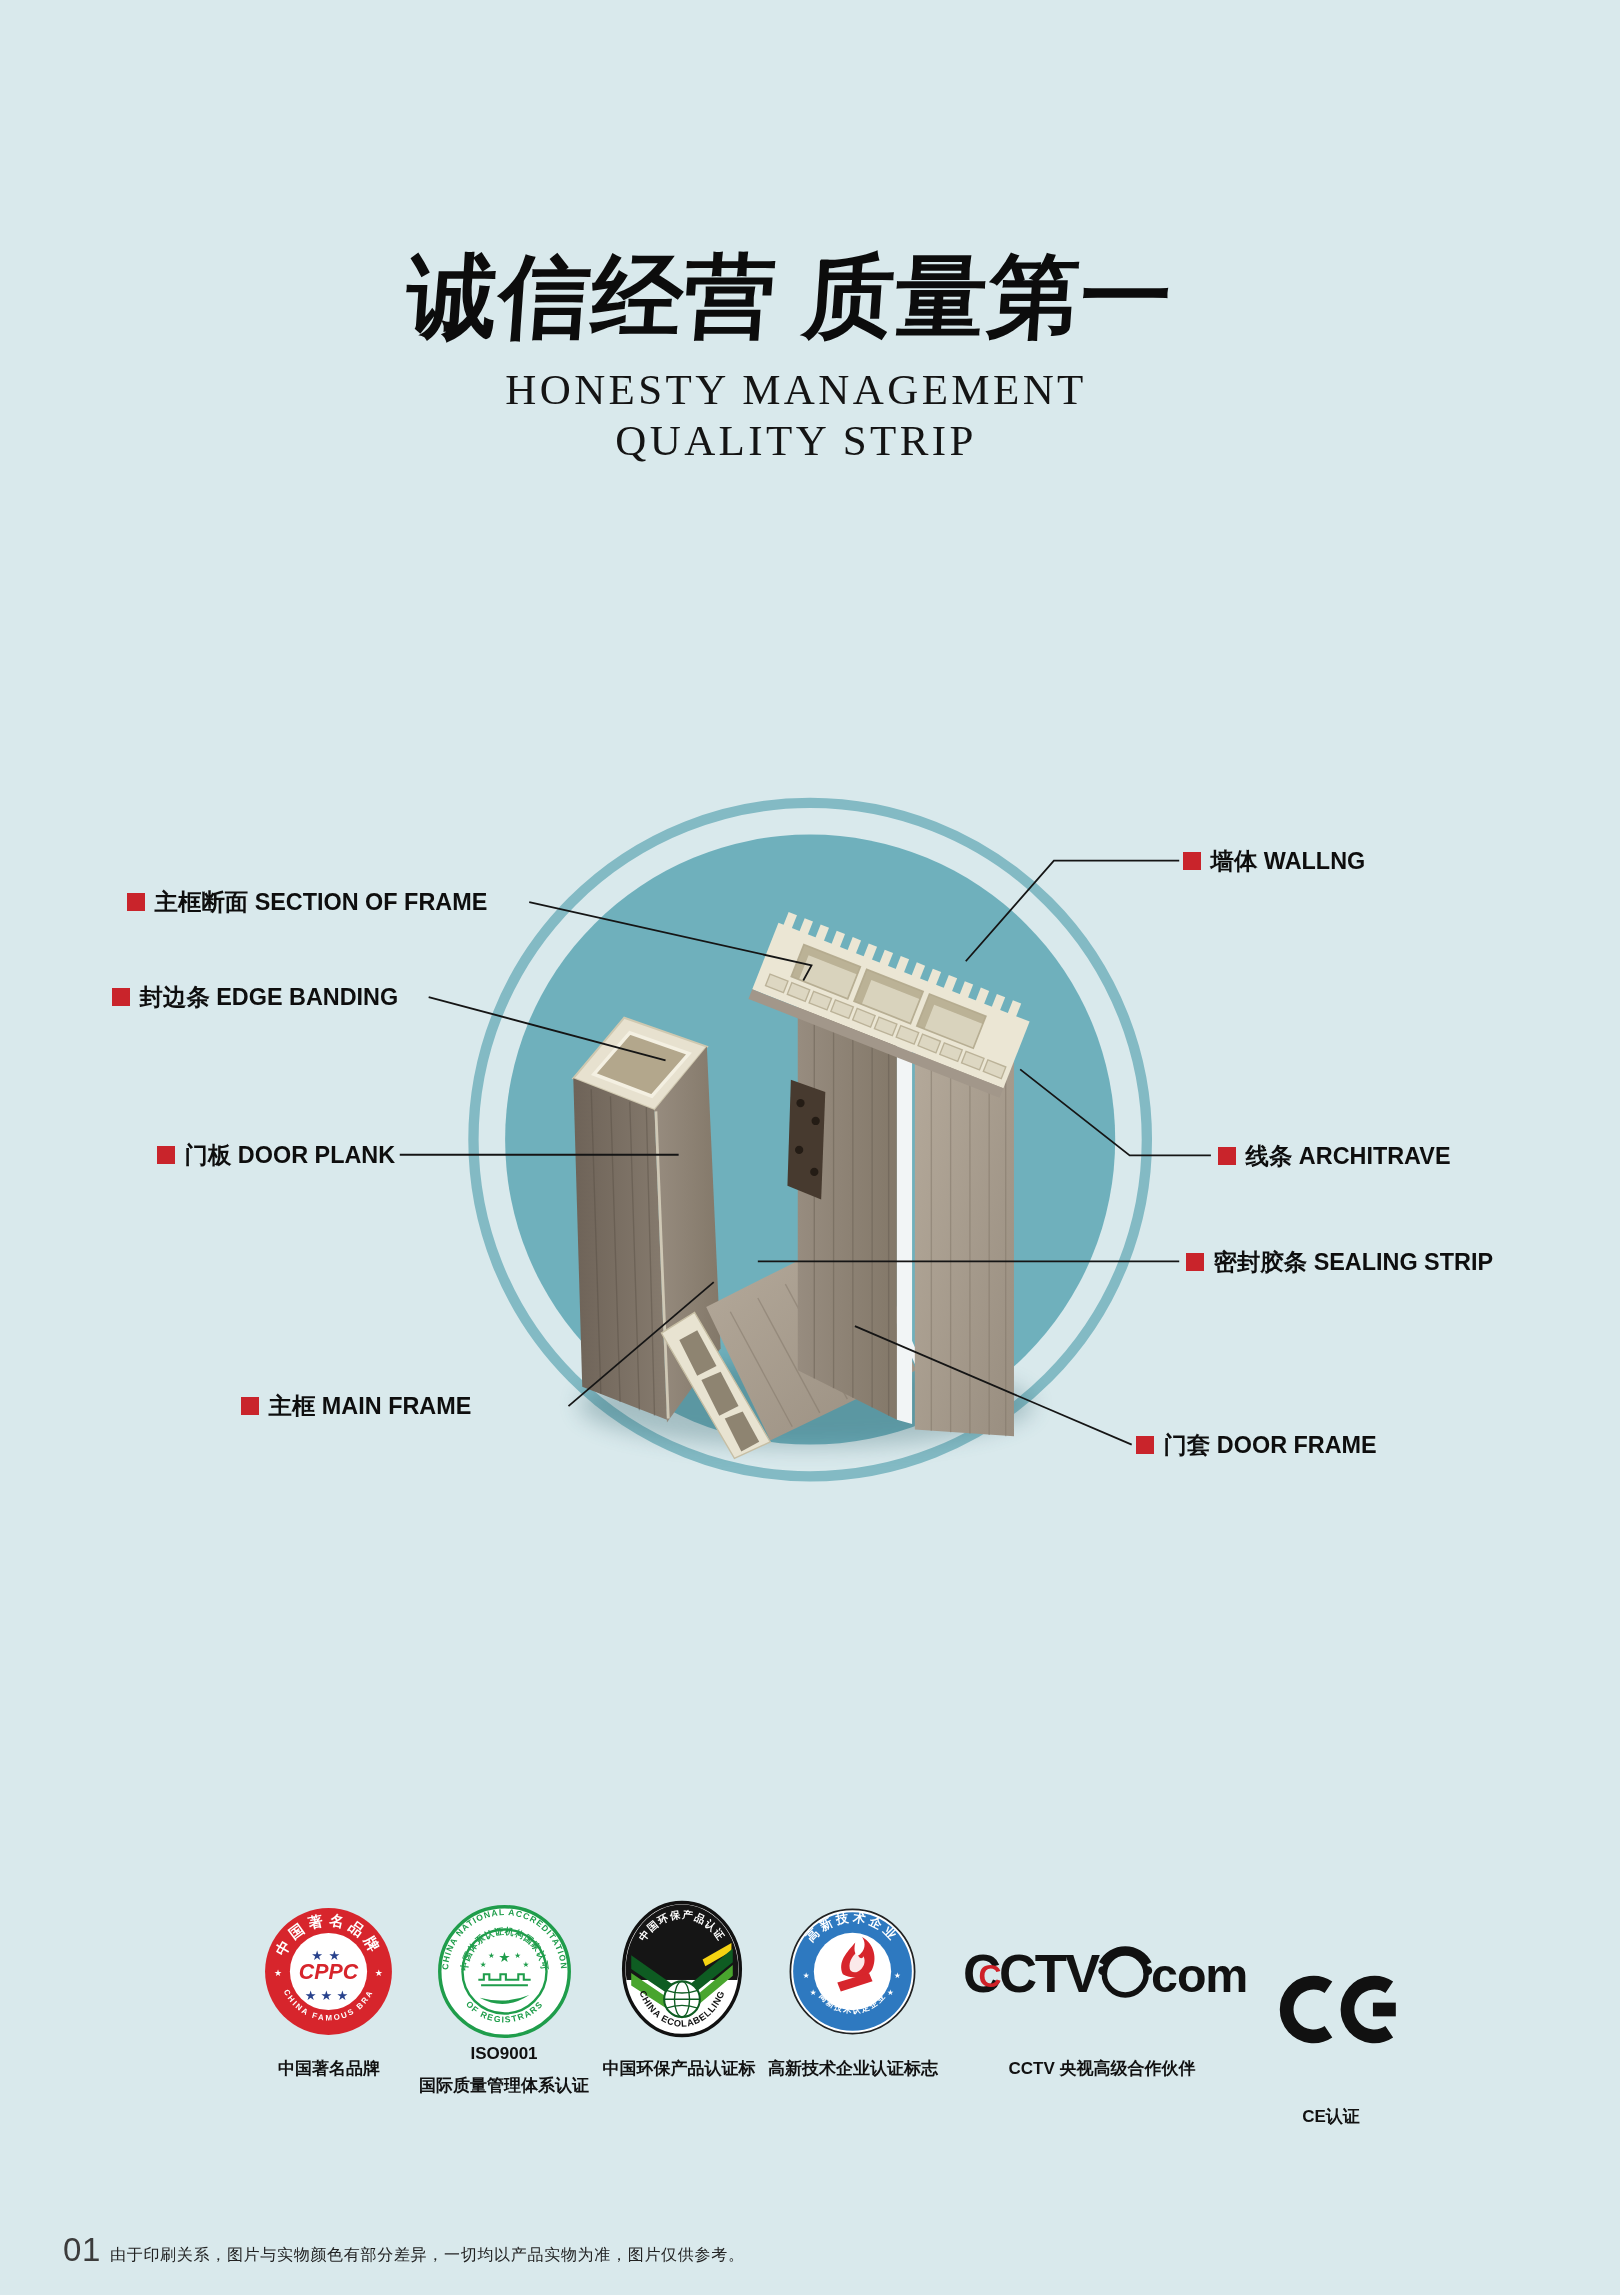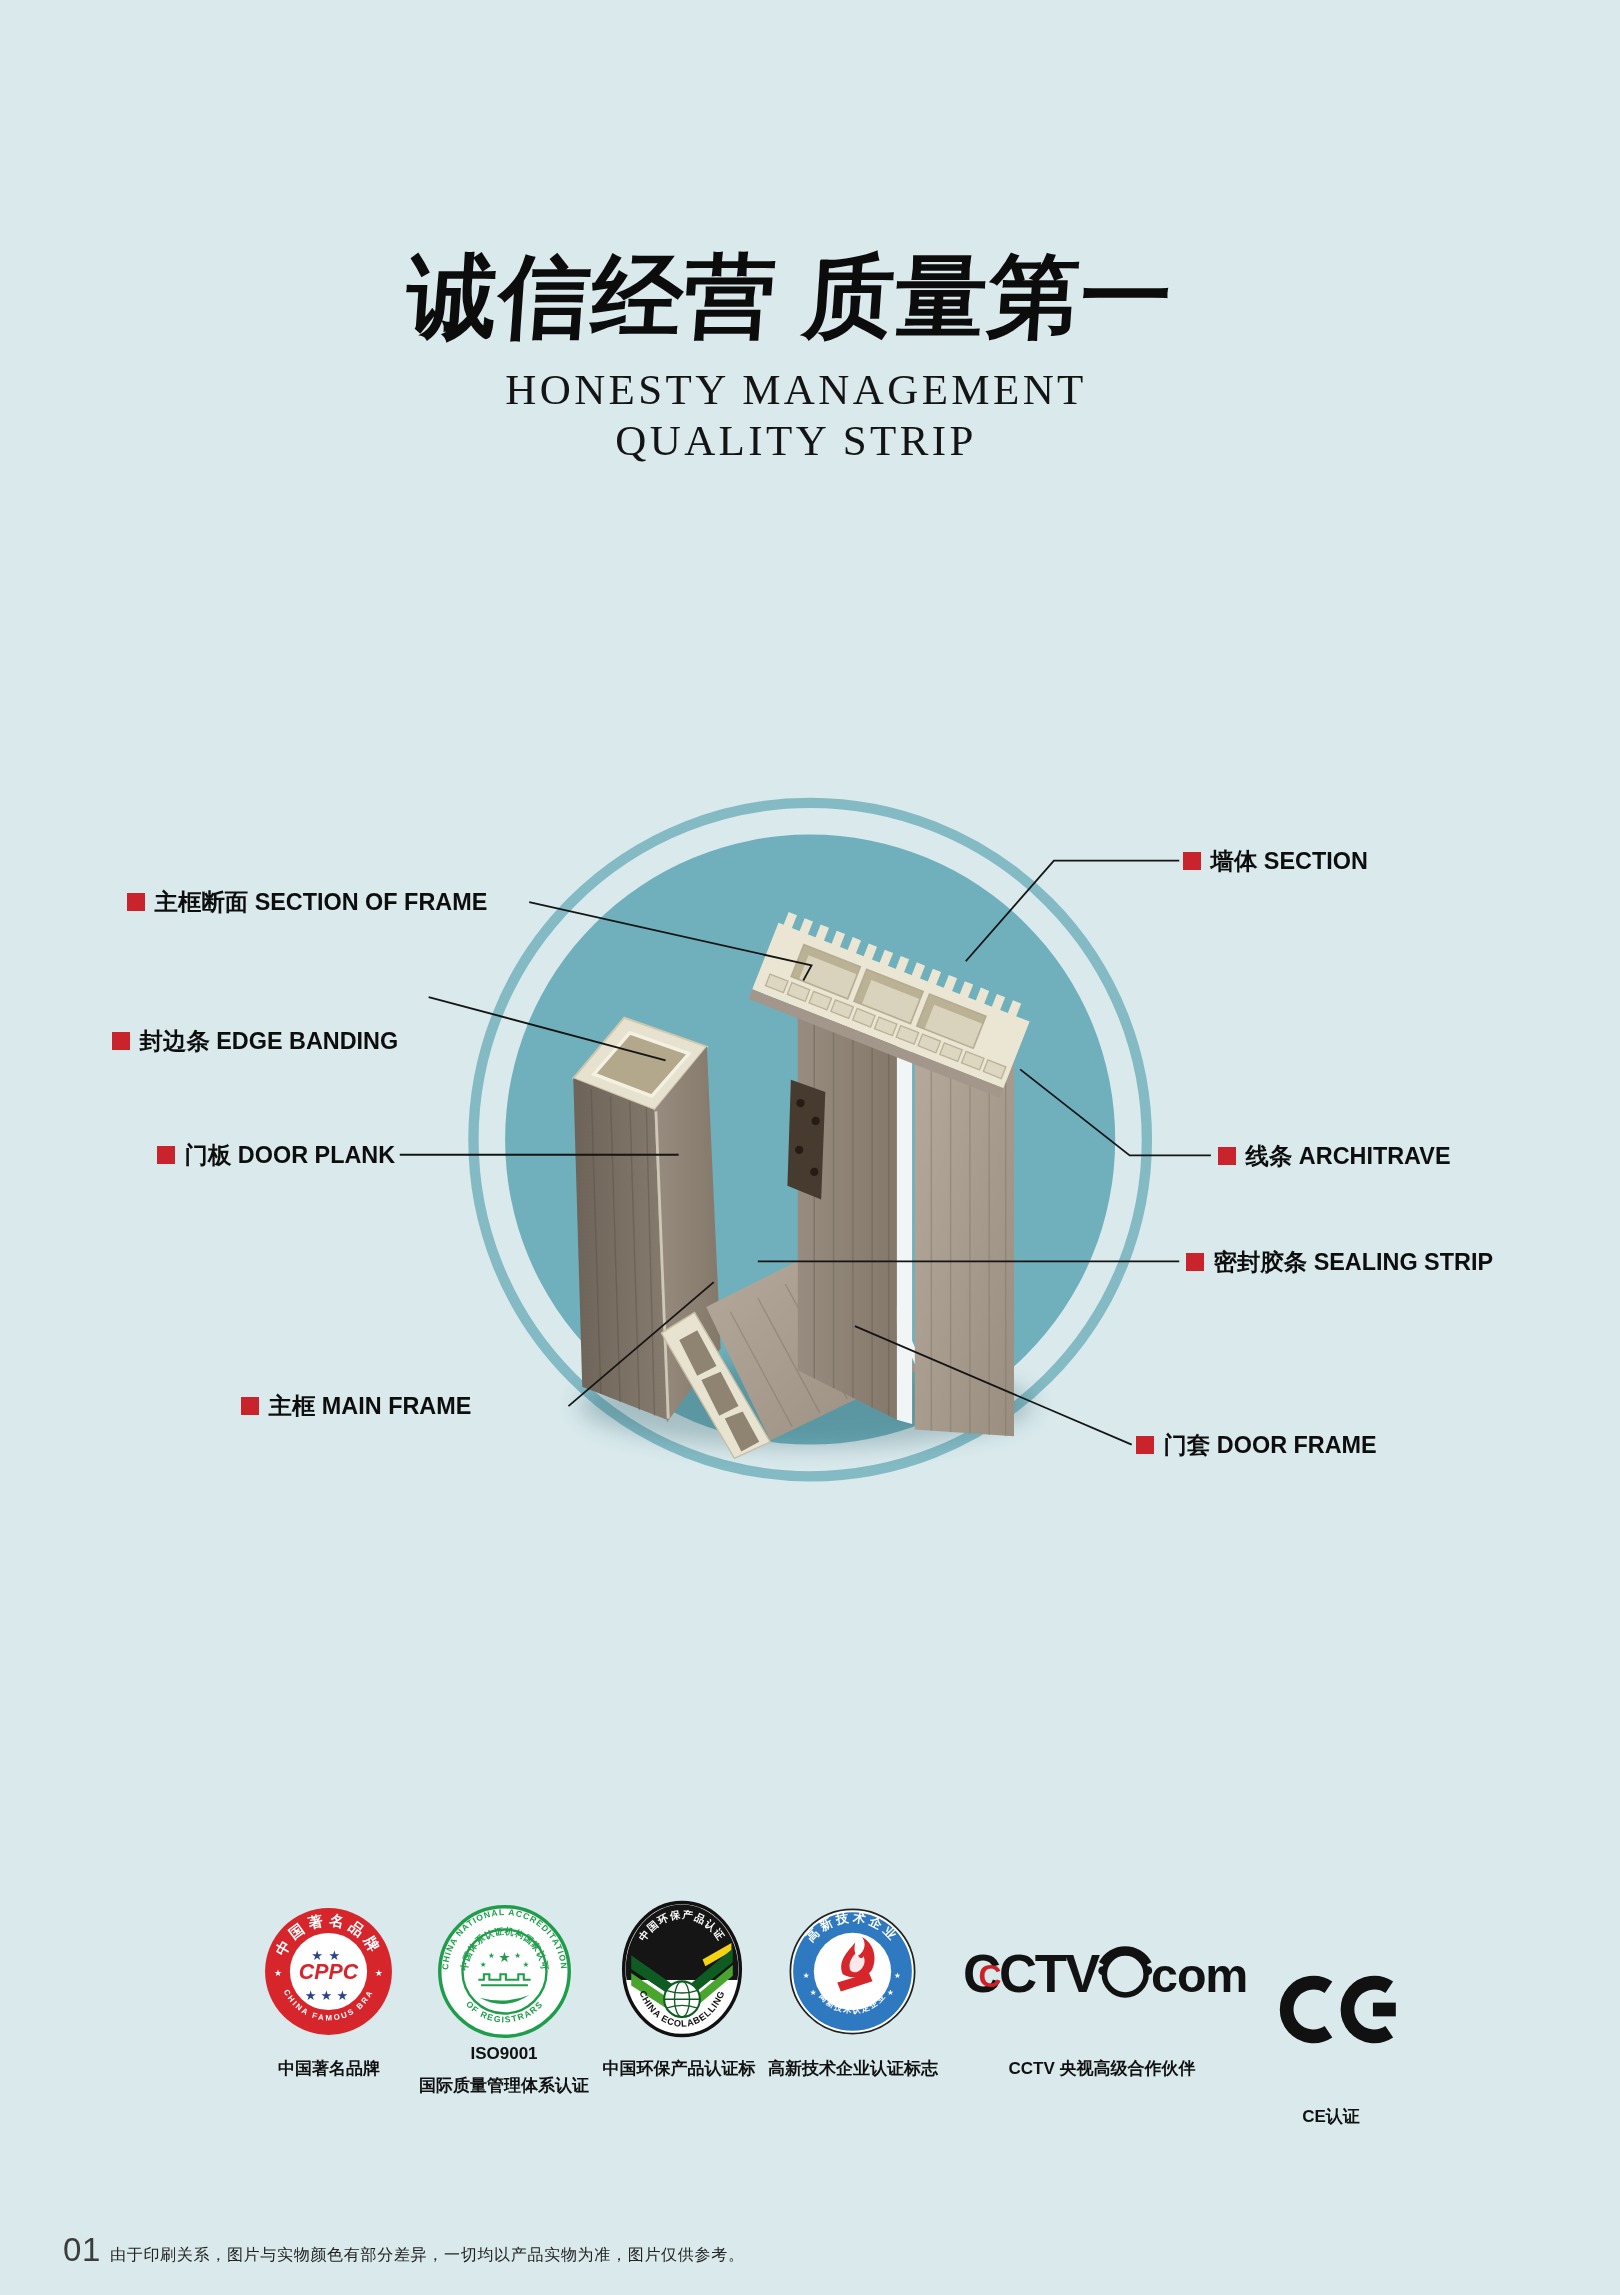--- a/index.html
+++ b/index.html
@@ -204,35 +204,35 @@
     <div class="title-en">
       <div>HONESTY MANAGEMENT</div>
       <div>QUALITY STRIP</div>
     </div>
   </div>
 
   <div class="callout" style="left:127px;top:902px;">
     <span class="sq"></span>
     <span>主框断面 SECTION OF FRAME</span>
   </div>
-  <div class="callout" style="left:112px;top:997px;margin-top:44px;">
+  <div class="callout" style="left:112px;top:997px;">
     <span class="sq"></span>
     <span>封边条 EDGE BANDING</span>
   </div>
   <div class="callout" style="left:157px;top:1155px;">
     <span class="sq"></span>
     <span>门板 DOOR PLANK</span>
   </div>
   <div class="callout" style="left:241px;top:1406px;">
     <span class="sq"></span>
     <span>主框 MAIN FRAME</span>
   </div>
   <div class="callout" style="left:1183px;top:861px;">
     <span class="sq"></span>
-    <span>墙体 SECTION</span>
+    <span>墙体 WALLNG</span>
   </div>
   <div class="callout" style="left:1218px;top:1156px;">
     <span class="sq"></span>
     <span>线条 ARCHITRAVE</span>
   </div>
   <div class="callout" style="left:1186px;top:1262px;">
     <span class="sq"></span>
     <span>密封胶条 SEALING STRIP</span>
   </div>
   <div class="callout" style="left:1136px;top:1445px;">

